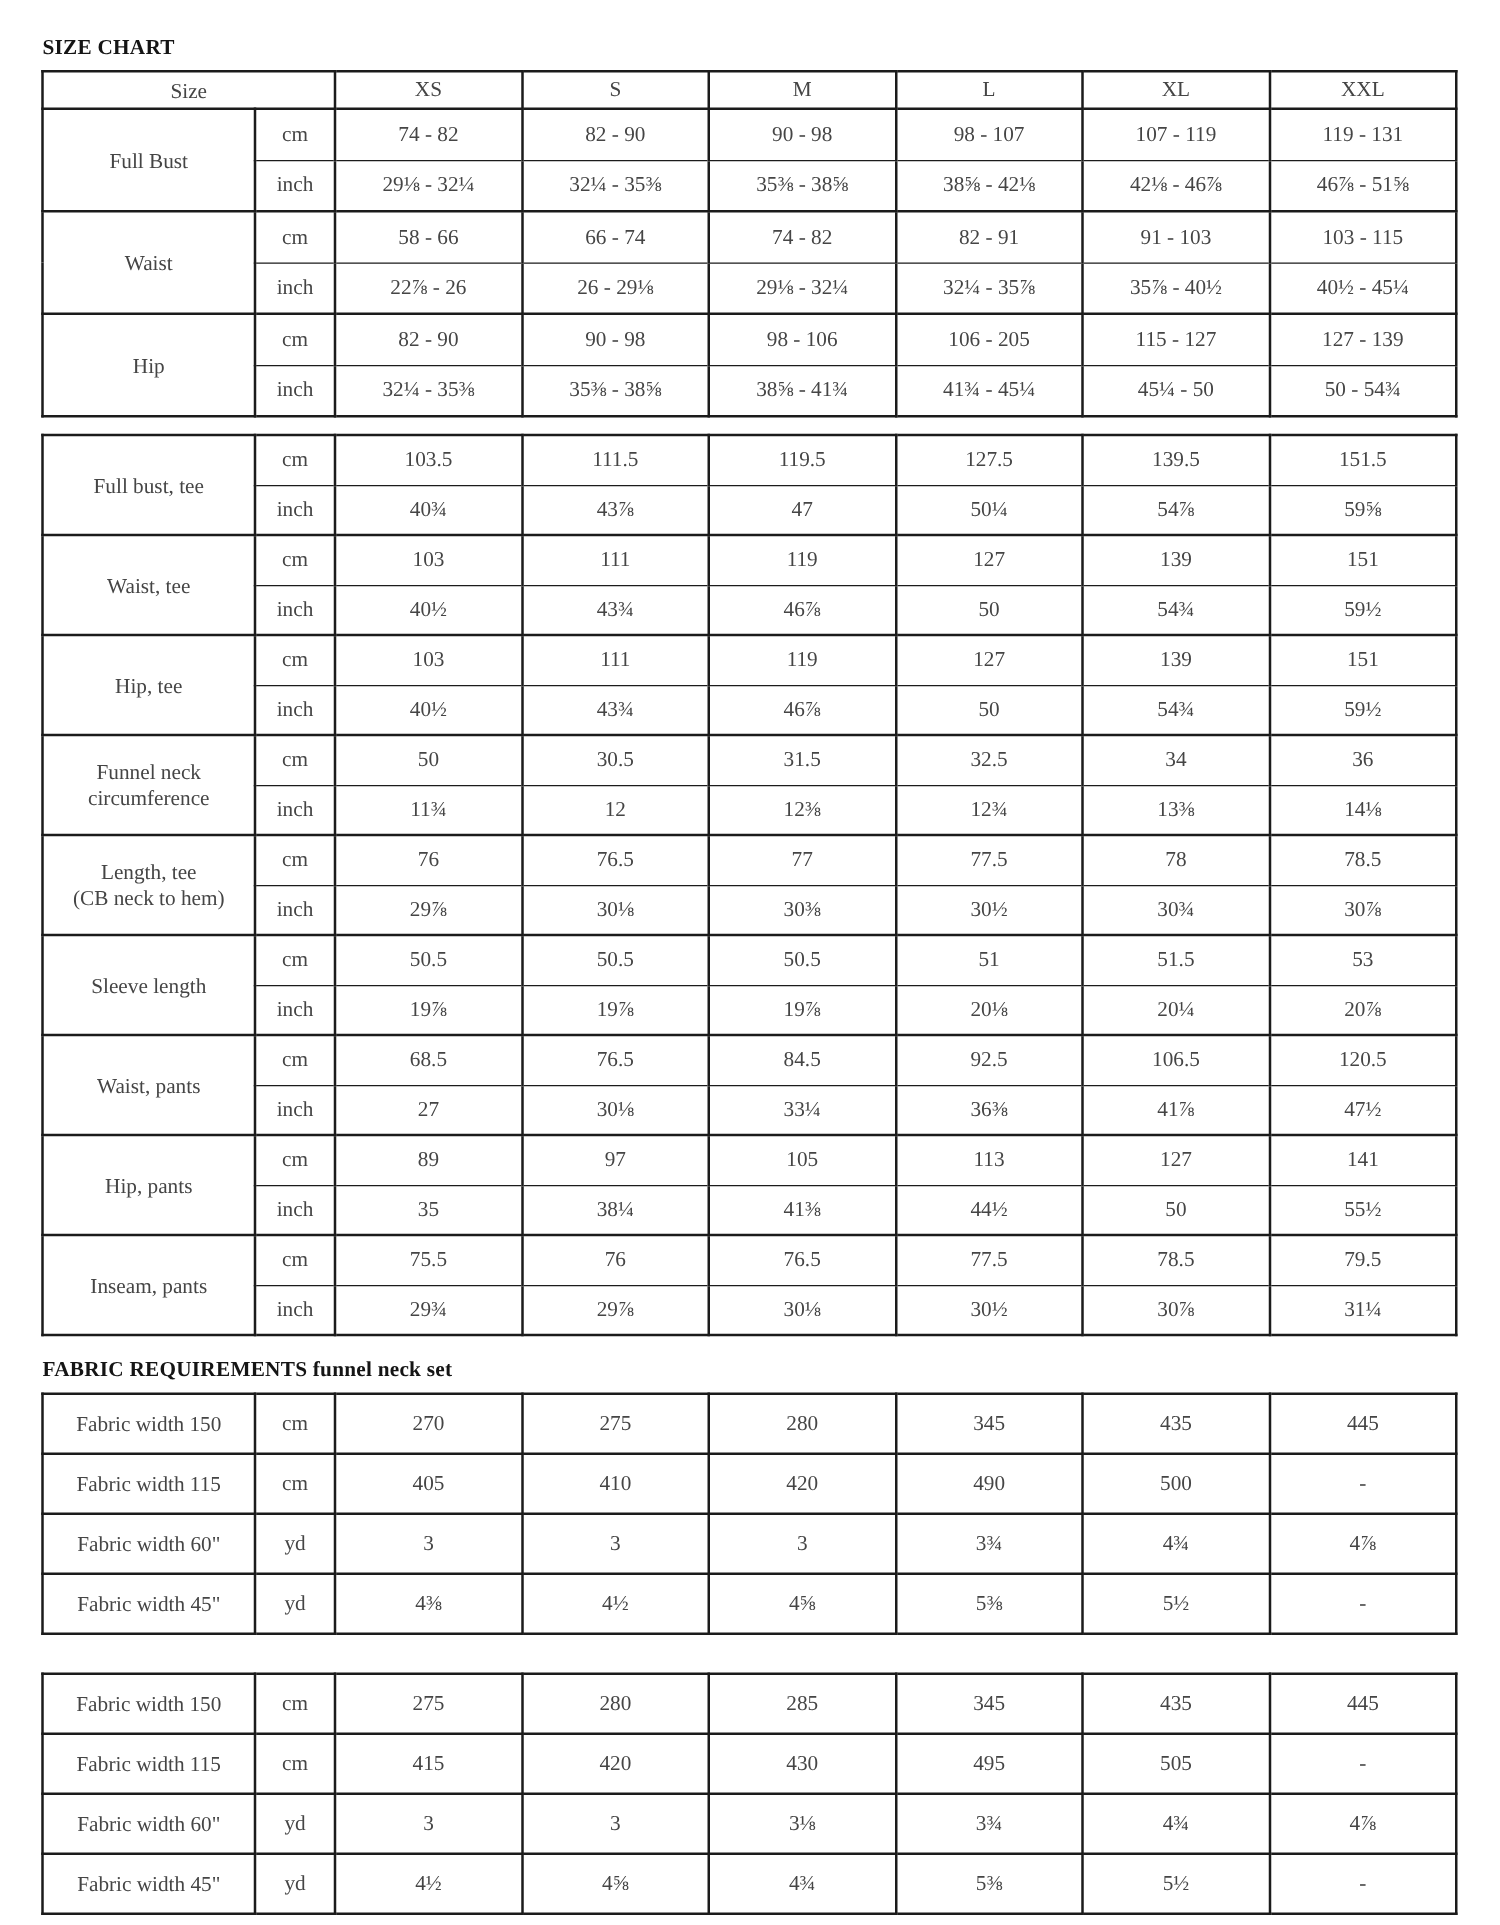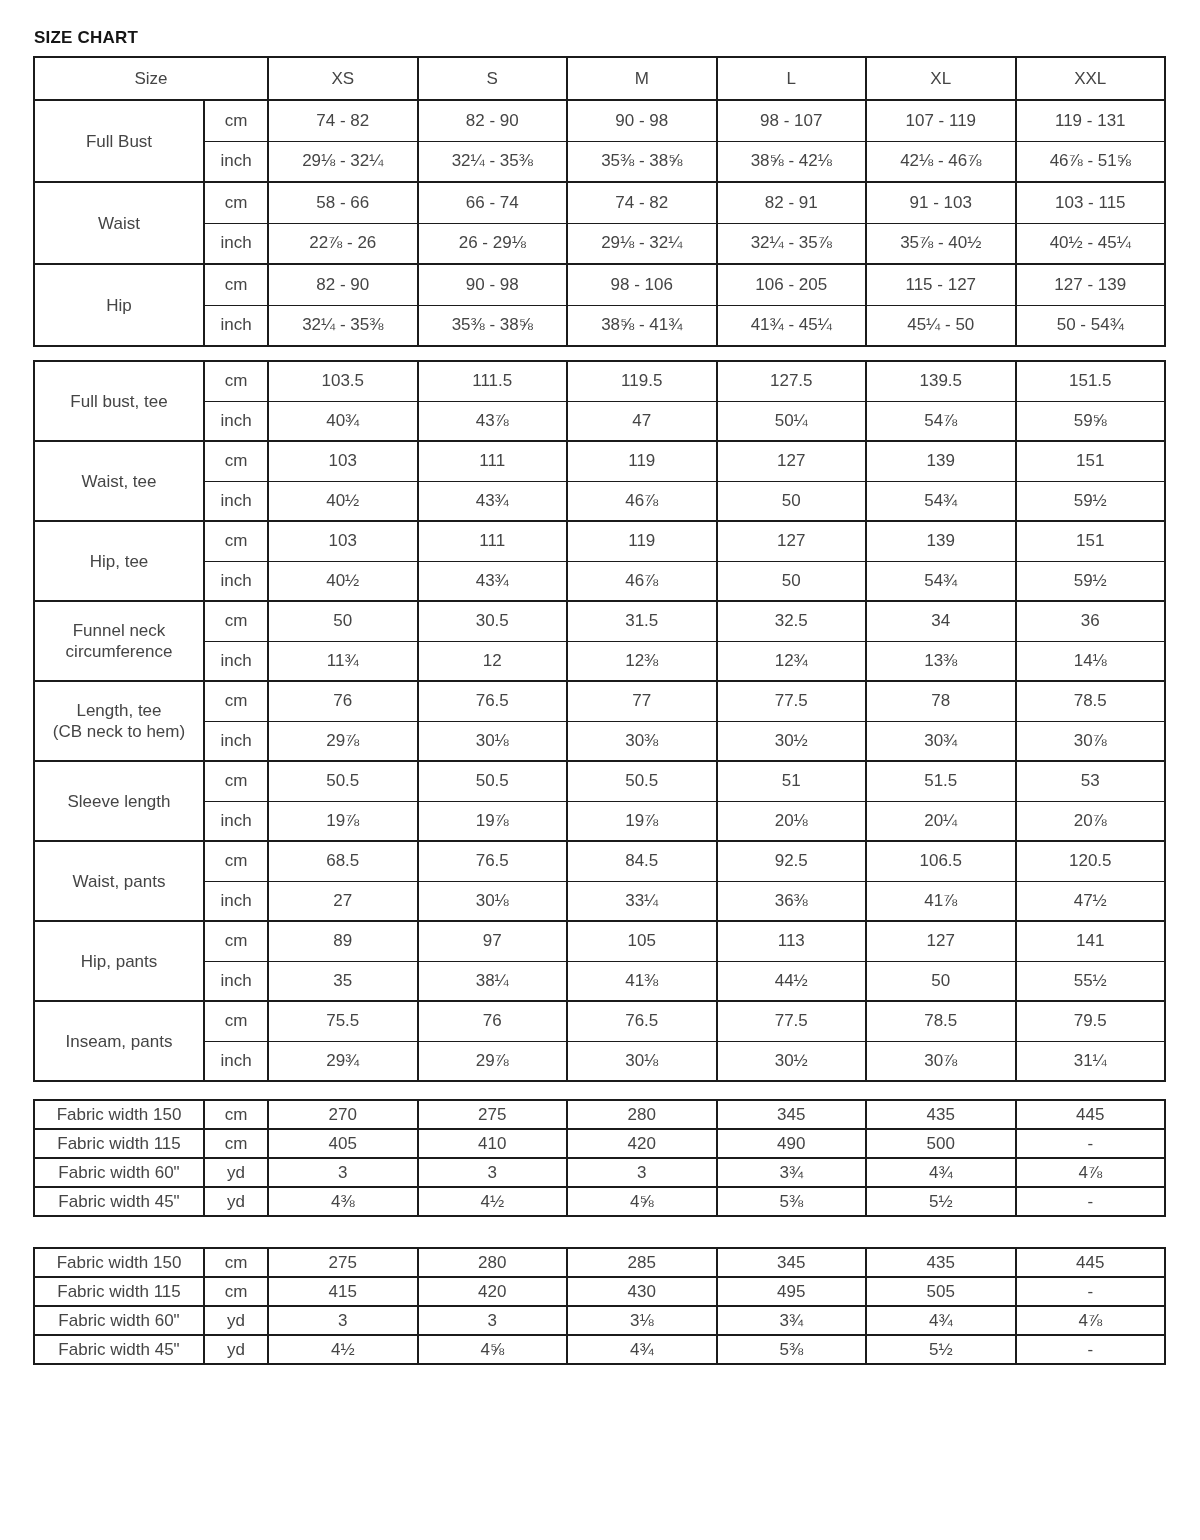--- a/index.html
+++ b/index.html
@@ -7,20 +7,21 @@
     background: #ffffff;
   }
   body {
     width: 1200px;
     height: 1540px;
     font-family: "Liberation Sans", sans-serif;
     -webkit-font-smoothing: antialiased;
   }
   .page {
     padding: 28px 35px 0 33px;
+    font-family: Liberation Serif, serif;
   }
   h2.section-title {
     font-size: 17px;
     line-height: 20px;
     font-weight: 700;
     color: #151515;
     letter-spacing: 0.2px;
     margin: 0 0 8px 1px;
   }
   section { margin: 0; }
@@ -38,23 +39,23 @@
     vertical-align: middle;
     font-size: 17px;
     color: #454545;
     padding: 0 4px;
     overflow: hidden;
   }
   table.chart td.label { white-space: pre-line; line-height: 21px; }
   table.chart td.bb1 { border-bottom-width: 1px; }
   table.chart td.bt1 { border-top-width: 1px; }
   table.t1 tr { height: 41px; }
-  table.t1 tr.hdr { height: 43px; }
+  table.t1 tr.hdr { height: 30px; }
   table.t2 tr { height: 40px; }
-  table.t3 tr, table.t4 tr { height: 29px; }
+  table.t3 tr, table.t4 tr { height: 48px; }
 </style>
 </head>
 <body>
 
 <div class="page">
 
   <section class="s1">
     <h2 class="section-title">SIZE CHART</h2>
     <table class="chart t1">
         <colgroup>
@@ -322,20 +323,21 @@
             <td class="bt1">30⅛</td>
             <td class="bt1">30½</td>
             <td class="bt1">30⅞</td>
             <td class="bt1">31¼</td>
           </tr>
         </tbody>
       </table>
   </section>
 
   <section class="s3">
+    <h2 class="section-title">FABRIC REQUIREMENTS funnel neck set</h2>
     <table class="chart t3">
         <colgroup>
           <col style="width: 170px;">
           <col style="width: 64px;">
           <col style="width: 149.5px;">
           <col style="width: 149.5px;">
           <col style="width: 149.5px;">
           <col style="width: 149.5px;">
           <col style="width: 149.5px;">
           <col style="width: 149.5px;">

